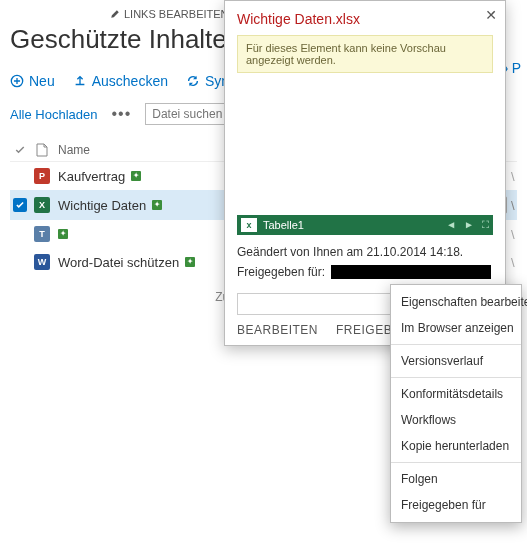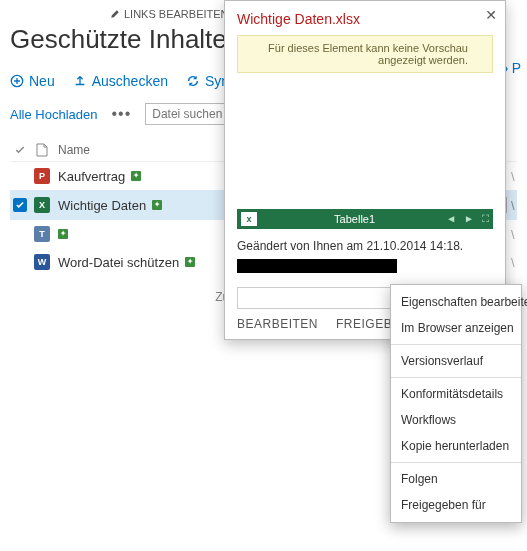--- a/index.html
+++ b/index.html
@@ -40,25 +40,25 @@
   .upload-hint { text-align:center; font-size:12px; color:#888; margin-top:14px; }
   .dots-btn { border:1px solid #aaa; border-radius:2px; height:18px; width:22px; display:flex; align-items:center; justify-content:center; cursor:pointer; background:#fff;}
   
   .panel {
     position:absolute; top:0; left:224px; width:282px; background:#fff;
     border:1px solid #bbb; box-shadow:0 4px 14px rgba(0,0,0,.25);
     padding:10px 12px 8px 12px; font-size:12px;
   }
   .panel .close { position:absolute; right:8px; top:6px; cursor:pointer; color:#555; font-size:14px;}
   .panel .title { font-size:14px; color:#b91c1c; margin-bottom:8px; }
-  .panel .nopreview { background:#fbf9d8; border:1px solid #e8e4a8; color:#6b6638; font-size:11px; padding:6px 24px; margin-bottom:16px;text-align:right;}
+  .panel .nopreview { background:#fbf9d8; border:1px solid #e8e4a8; color:#6b6638; font-size:11px; padding:6px 8px; margin-bottom:22px;}
   .panel .preview-body { height:120px; background:#fff; border:0; }
   .panel .sheetbar { background:#217346; color:#fff; height:20px; display:flex; align-items:center; font-size:11px; padding:0 4px;}
   .panel .sheetbar .xls-badge { background:#fff; color:#217346; width:16px; height:14px; font-size:9px; font-weight:bold; display:flex; align-items:center; justify-content:center; margin-right:6px;}
-  .panel .sheetbar .tabname { flex:1; text-align:center; color:#fff; }
+  .panel .sheetbar .tabname { flex:1; color:#fff; }
   .panel .sheetbar .nav { display:flex; gap:8px; color:#b7e1c8; font-size:10px;}
   .panel .meta { margin-top:10px; font-size:12px; color:#333; }
   .panel .shared { margin-top:6px; display:flex; align-items:center; gap:6px; font-size:12px;}
   .panel .shared .black { background:#000; height:14px; width:160px; }
   .panel .inputline { margin-top:14px; display:flex; align-items:center; border:1px solid #ccc; height:22px;}
   .panel .inputline input { border:0; flex:1; height:20px; font-size:12px; padding:0 4px; outline:none;}
   .panel .inputline .book { width:18px; text-align:center; color:#888;}
   .panel .actions { display:flex; gap:18px; margin-top:8px; font-size:12px; color:#555; letter-spacing:.5px;}
   .panel .actions span { cursor:pointer; text-transform:uppercase; }
   
@@ -211,20 +211,21 @@
     <div class="xls-badge">x</div>
     <div class="tabname">Tabelle1</div>
     <div class="nav">
       <span>◄</span>
       <span>►</span>
       <span>⛶</span>
     </div>
   </div>
   <div class="meta">Geändert von Ihnen am 21.10.2014 14:18.</div>
   <div class="shared">
+    <span>Freigegeben für:</span>
     <span class="black"></span>
   </div>
   <div class="inputline">
     <input type="text" style="">
     <span class="book">📖</span>
   </div>
   <div class="actions">
     <span>BEARBEITEN</span>
     <span>FREIGEBEN</span>
     <span>FOLGEN</span>

